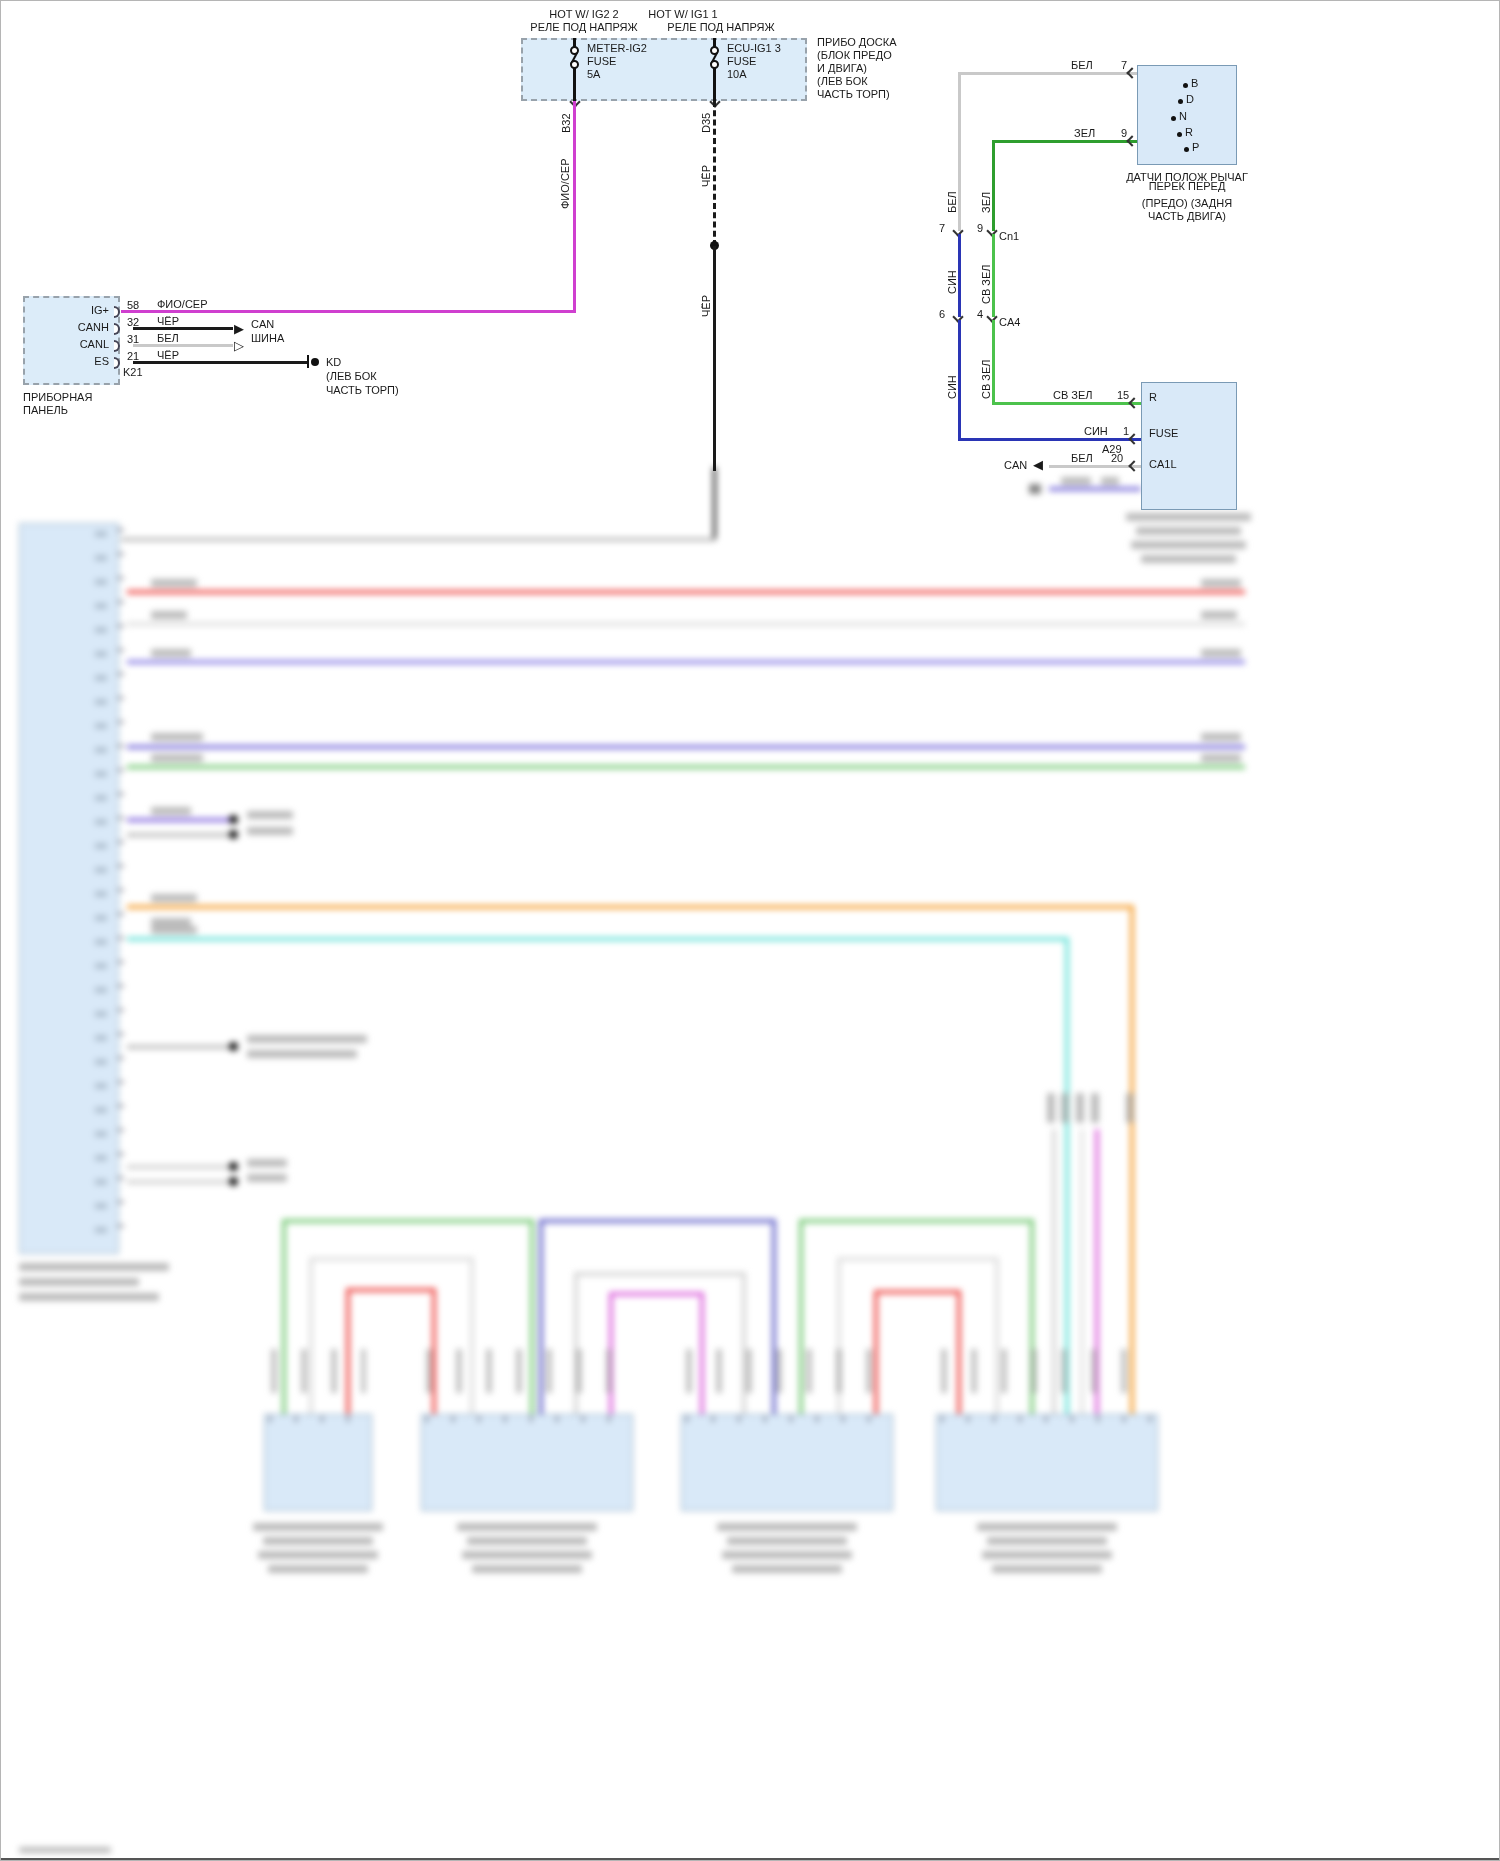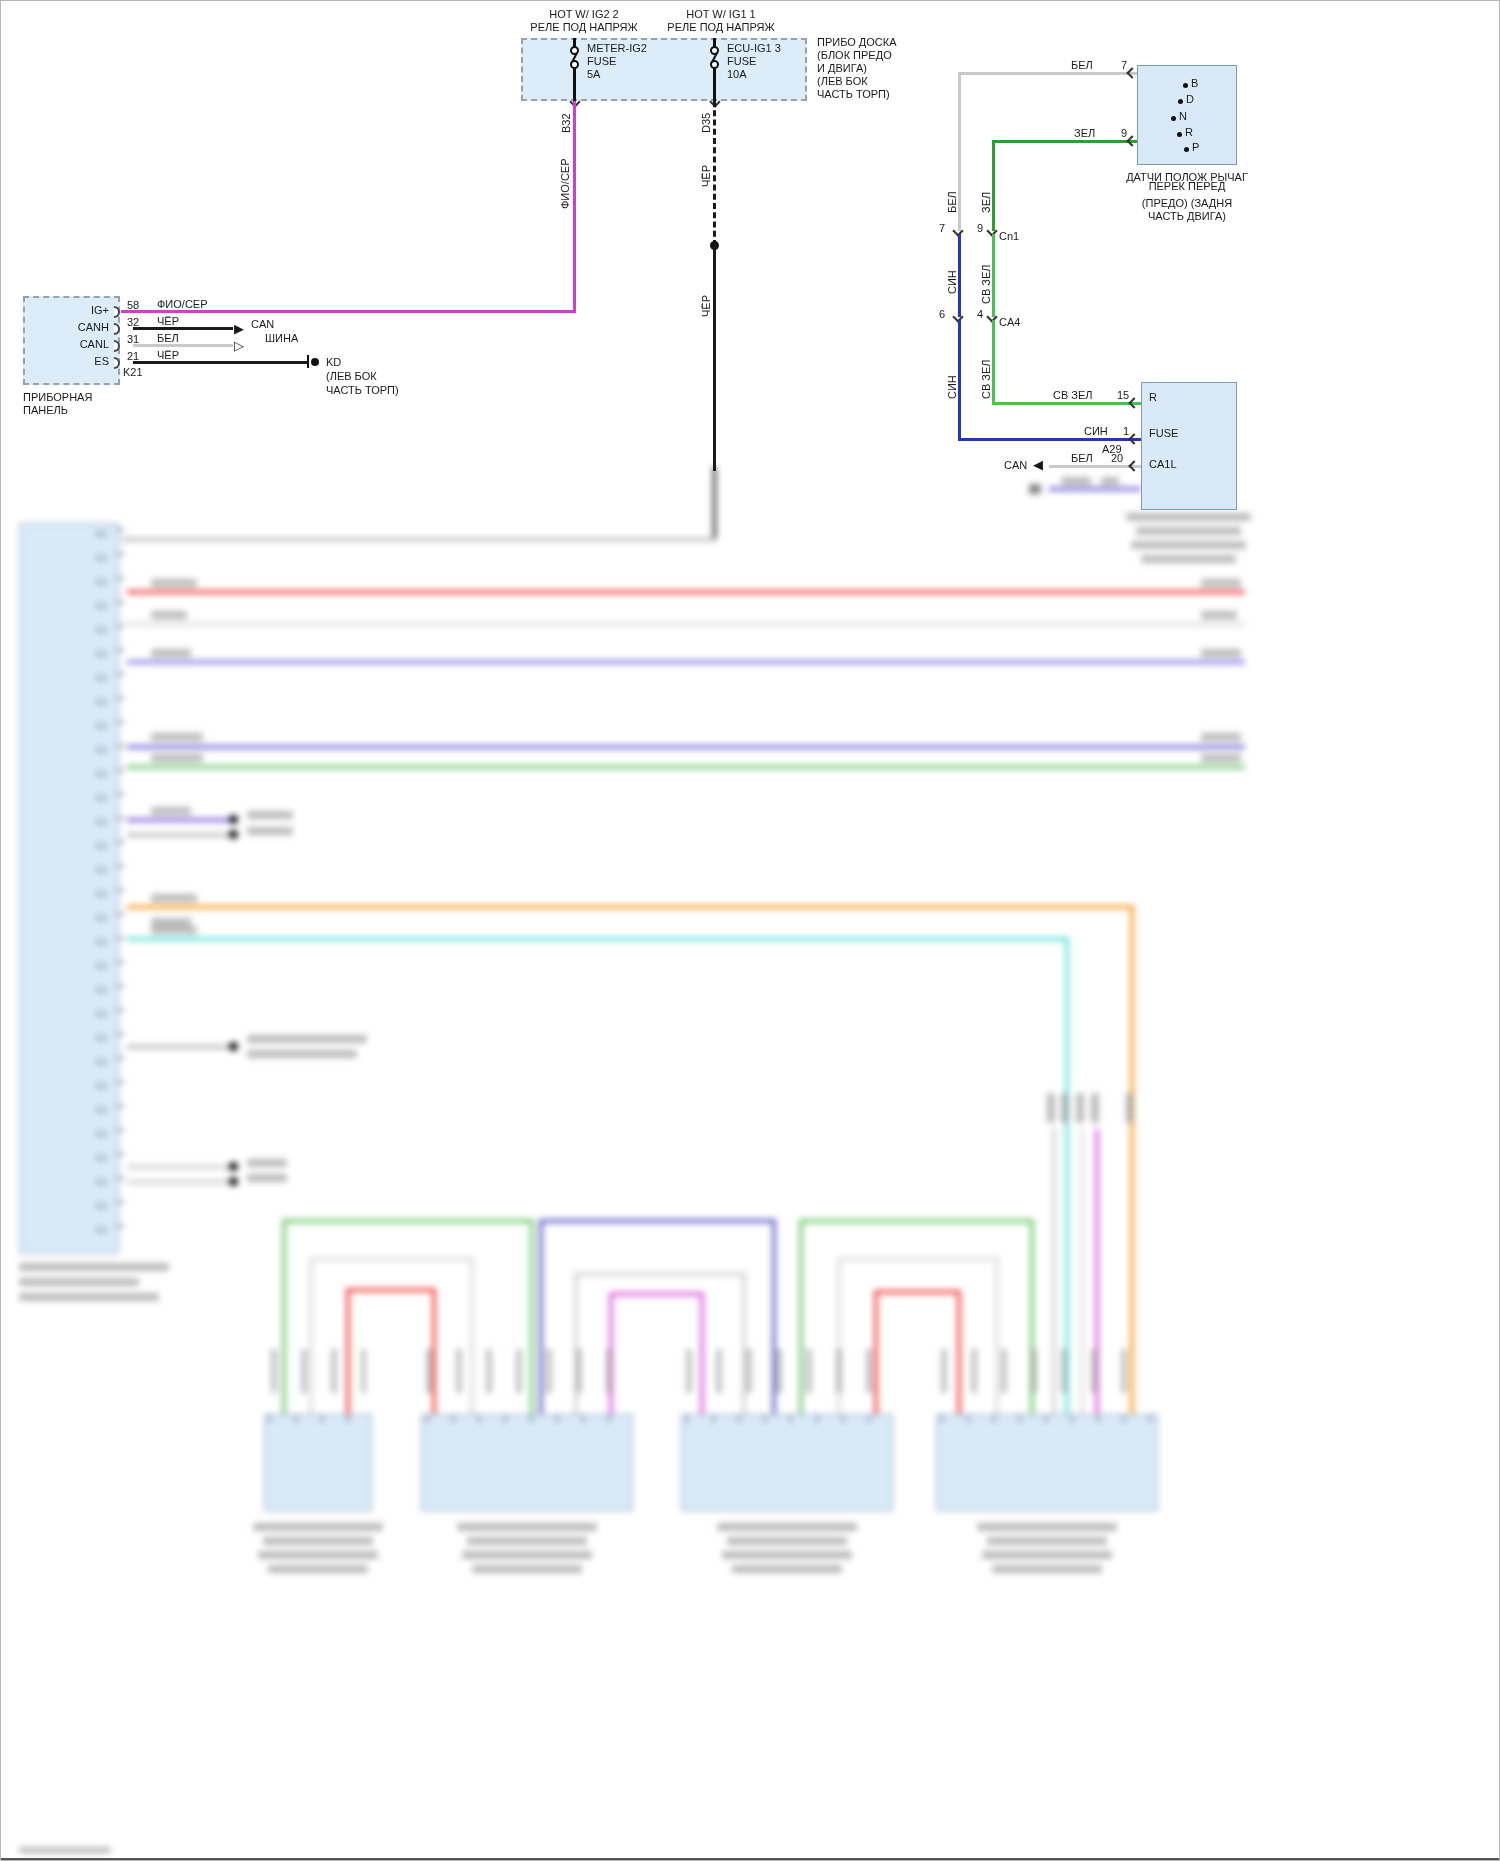--- a/index.html
+++ b/index.html
@@ -190,21 +190,21 @@
     <div class="bar" style="left:1130px;top:540px;width:115px"></div>
     <div class="bar" style="left:1140px;top:554px;width:95px"></div>
 
     <div class="bar" style="left:18px;top:1846px;width:92px;height:6px"></div>
   </div>
 
   <div class="layer" id="sharp-layer">
 
     <div class="l ctr" style="left:513px;top:7px;width:140px">HOT W/ IG2 2</div>
     <div class="l ctr" style="left:513px;top:20px;width:140px">РЕЛЕ ПОД НАПРЯЖ</div>
-    <div class="l ctr" style="left:650px;top:7px;width:140px">HOT W/ IG1 1</div>
+    <div class="l ctr" style="left:612px;top:7px;width:140px">HOT W/ IG1 1</div>
     <div class="l ctr" style="left:650px;top:20px;width:140px">РЕЛЕ ПОД НАПРЯЖ</div>
 
     <div class="bxd" style="left:520px;top:37px;width:286px;height:63px"></div>
 
     <div class="wv" style="left:572px;top:37px;height:9px;background:#111"></div>
     <div class="fc" style="left:569px;top:45px"></div>
     <div class="wv" style="left:572px;top:51px;height:13px;background:#111;width:2px;transform:rotate(28deg)"></div>
     <div class="fc" style="left:569px;top:59px"></div>
     <div class="wv" style="left:572px;top:67px;height:33px;background:#111"></div>
     <div class="l" style="left:586px;top:41px">METER-IG2</div>
@@ -259,21 +259,21 @@
     <div class="l" style="left:156px;top:297px">ФИО/СЕР</div>
     <div class="l" style="left:156px;top:314px">ЧЁР</div>
     <div class="l" style="left:156px;top:331px">БЕЛ</div>
     <div class="l" style="left:156px;top:348px">ЧЁР</div>
 
     <div class="wh" style="left:132px;top:326px;width:100px;background:#1a1a1a"></div>
     <div class="tri" style="left:233px;top:321px">▶</div>
     <div class="wh" style="left:132px;top:343px;width:100px;background:#c9c9c9"></div>
     <div class="tri" style="left:233px;top:338px">▷</div>
     <div class="l" style="left:250px;top:317px">CAN</div>
-    <div class="l" style="left:264px;top:331px">ШИНА</div>
+    <div class="l" style="left:250px;top:331px">ШИНА</div>
 
     <div class="wh" style="left:132px;top:360px;width:176px;background:#1a1a1a"></div>
     <div class="wv" style="left:306px;top:354px;height:13px;background:#111;width:2px"></div>
     <div class="dot" style="left:310px;top:357px;width:8px;height:8px"></div>
     <div class="l" style="left:325px;top:355px">KD</div>
     <div class="l" style="left:325px;top:369px">(ЛЕВ БОК</div>
     <div class="l" style="left:325px;top:383px">ЧАСТЬ ТОРП)</div>
 
     <div class="l" style="left:22px;top:390px">ПРИБОРНАЯ</div>
     <div class="l" style="left:22px;top:403px">ПАНЕЛЬ</div>

